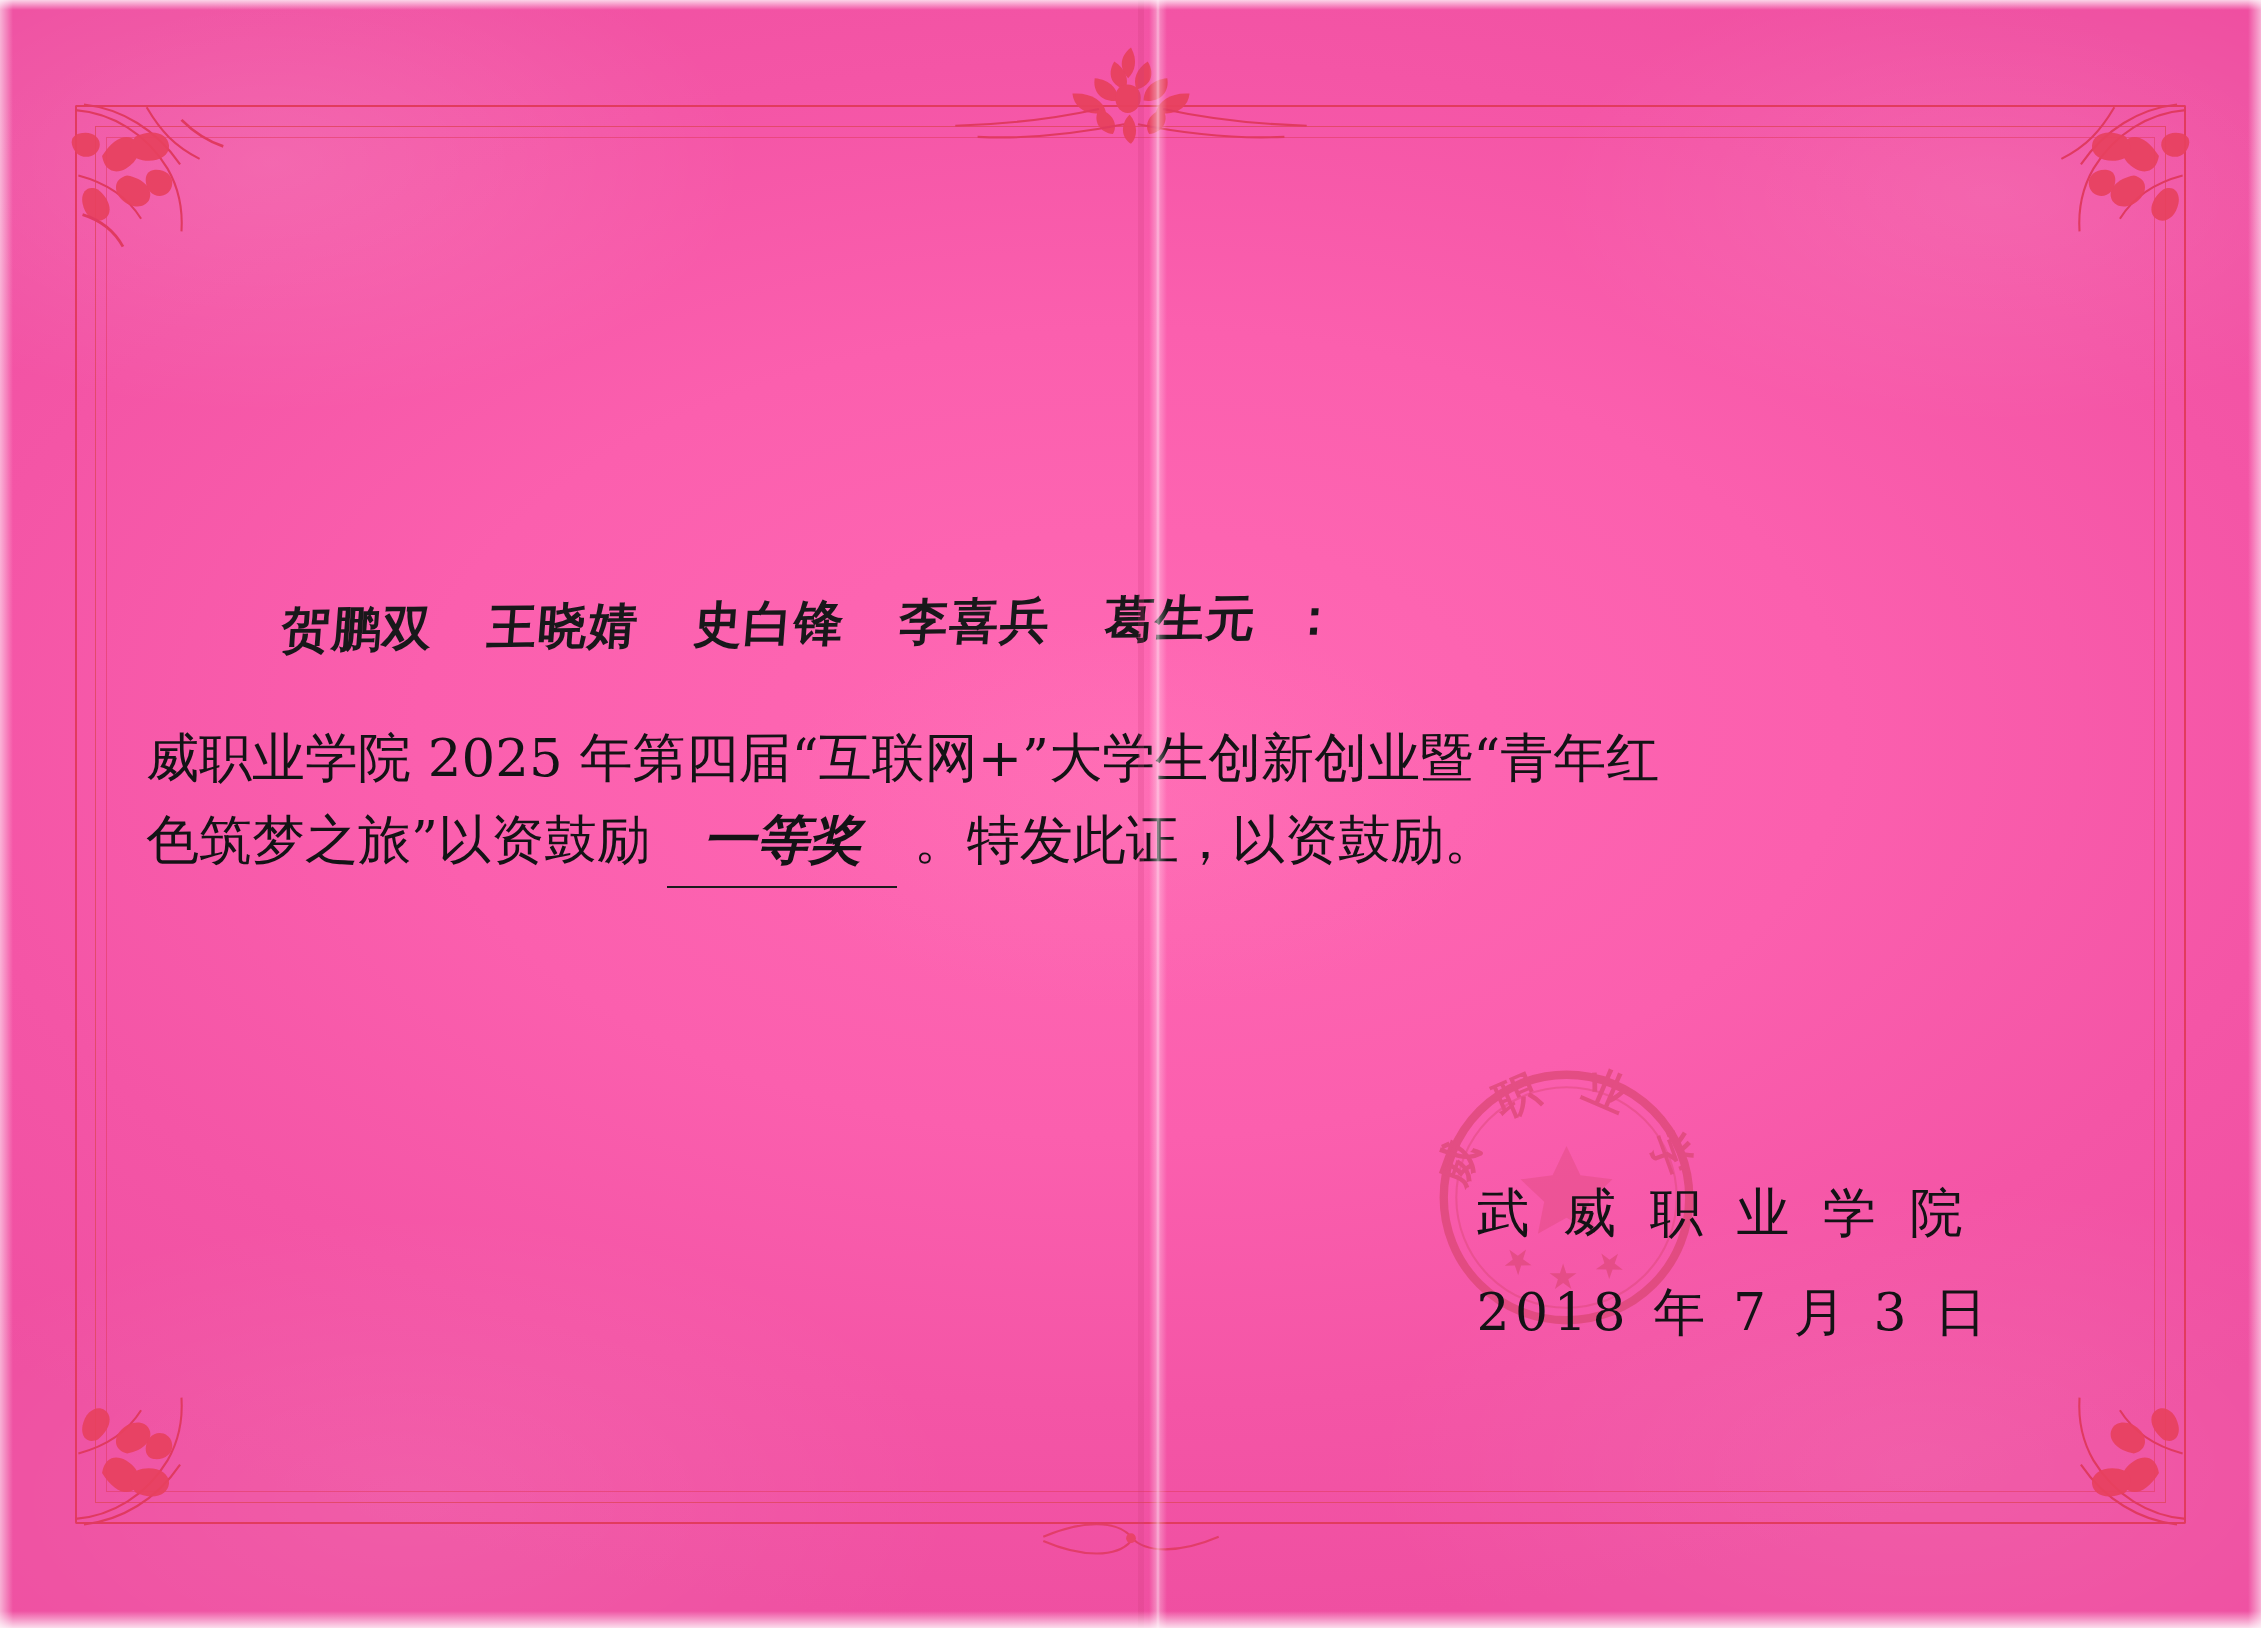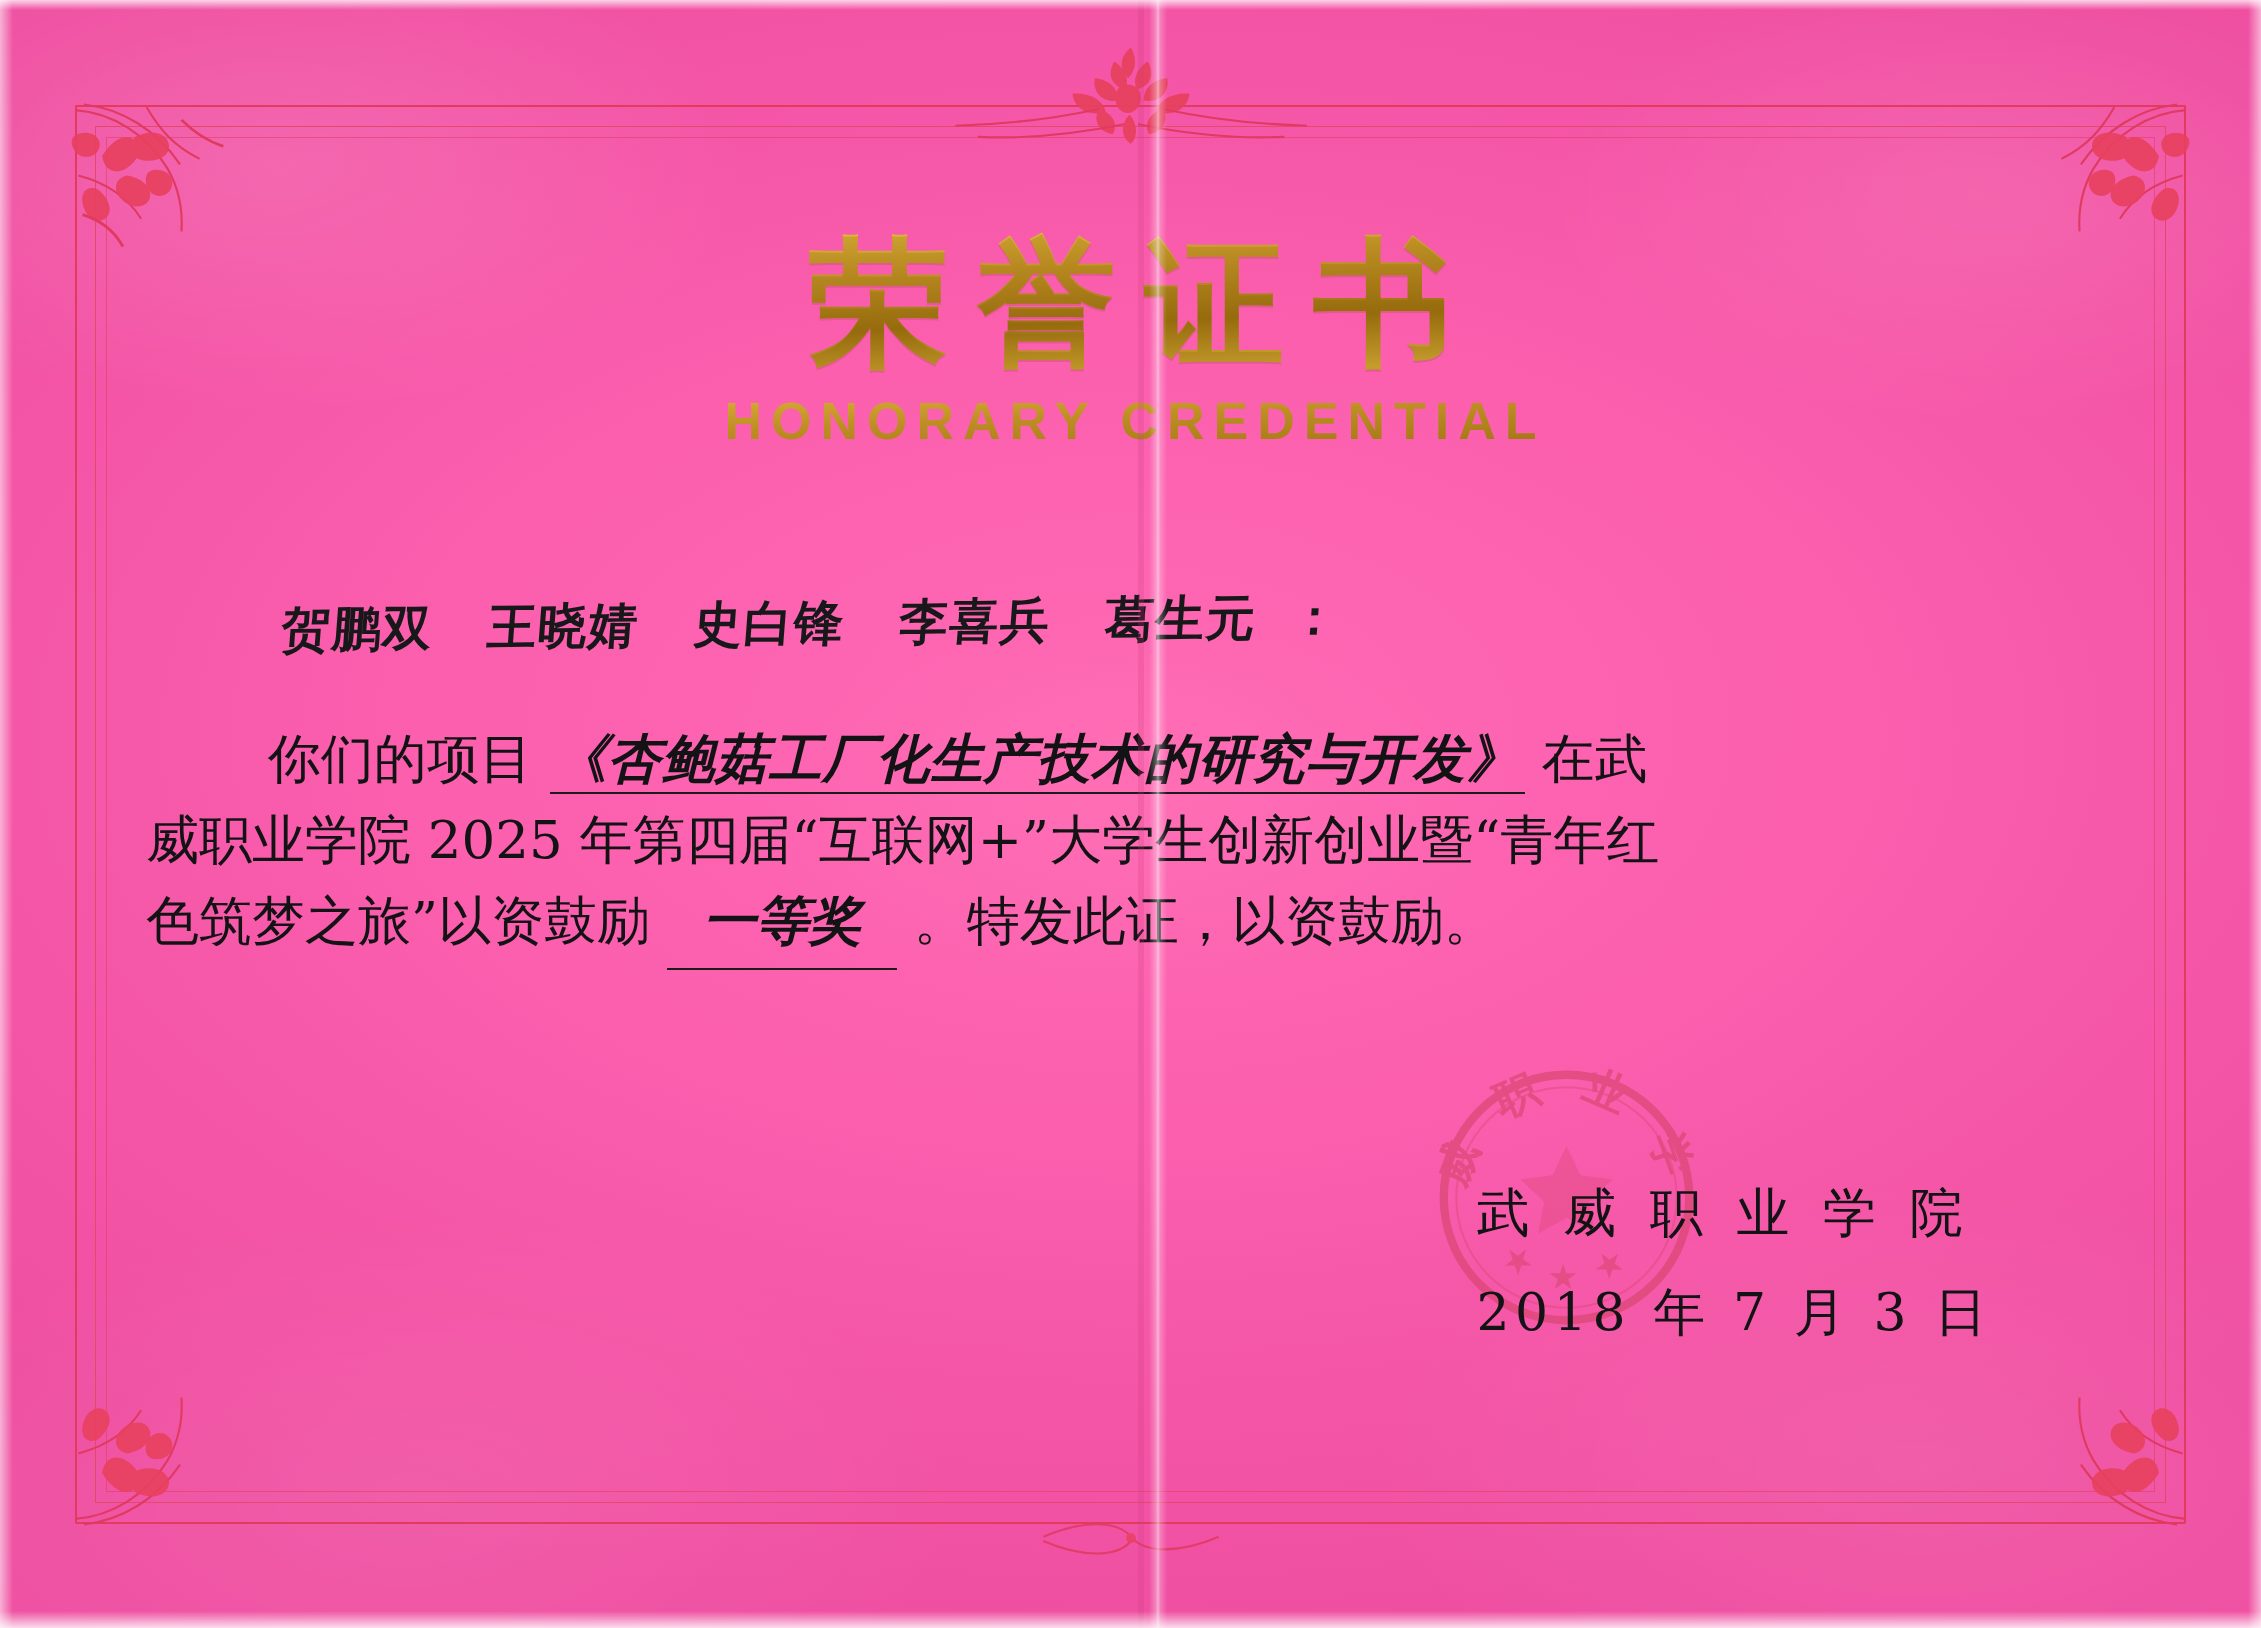--- a/index.html
+++ b/index.html
@@ -351,41 +351,31 @@
   </svg>
 
   <svg class="bottom-ornament" viewBox="0 0 260 70">
     <g fill="none" stroke="#e03a60" stroke-width="3">
       <path d="M4,34 C60,10 110,10 130,34 C150,58 200,58 256,34"></path>
       <path d="M4,40 C60,64 110,64 130,40"></path>
     </g>
     <circle cx="130" cy="36" r="7" fill="#e8415f"></circle>
   </svg>
 
-  <div class="title-block">
-    <div class="title-cn">荣誉证书</div>
-    <div class="title-en">HONORARY CREDENTIAL</div>
-  </div>
 
   <div class="recipients">
     <span class="nm">贺鹏双</span>
     <span class="nm">王晓婧</span>
     <span class="nm">史白锋</span>
     <span class="nm">李喜兵</span>
     <span class="nm">葛生元</span>
     <span class="colon">：</span>
   </div>
 
   <div class="body-text">
-    <div class="ln">
-      <span class="indent"></span>
-      <span>你们的项目</span>
-      <span class="project">《杏鲍菇工厂化生产技术的研究与开发》</span>
-      <span>在武</span>
-    </div>
     <div class="ln">威职业学院 2025 年第四届“互联网+”大学生创新创业暨“青年红</div>
     <div class="ln">
       <span>色筑梦之旅”以资鼓励</span>
       <span class="prize">一等奖</span>
       <span>。特发此证，以资鼓励。</span>
     </div>
   </div>
 
   <svg class="seal" viewBox="0 0 400 400">
     <defs>

